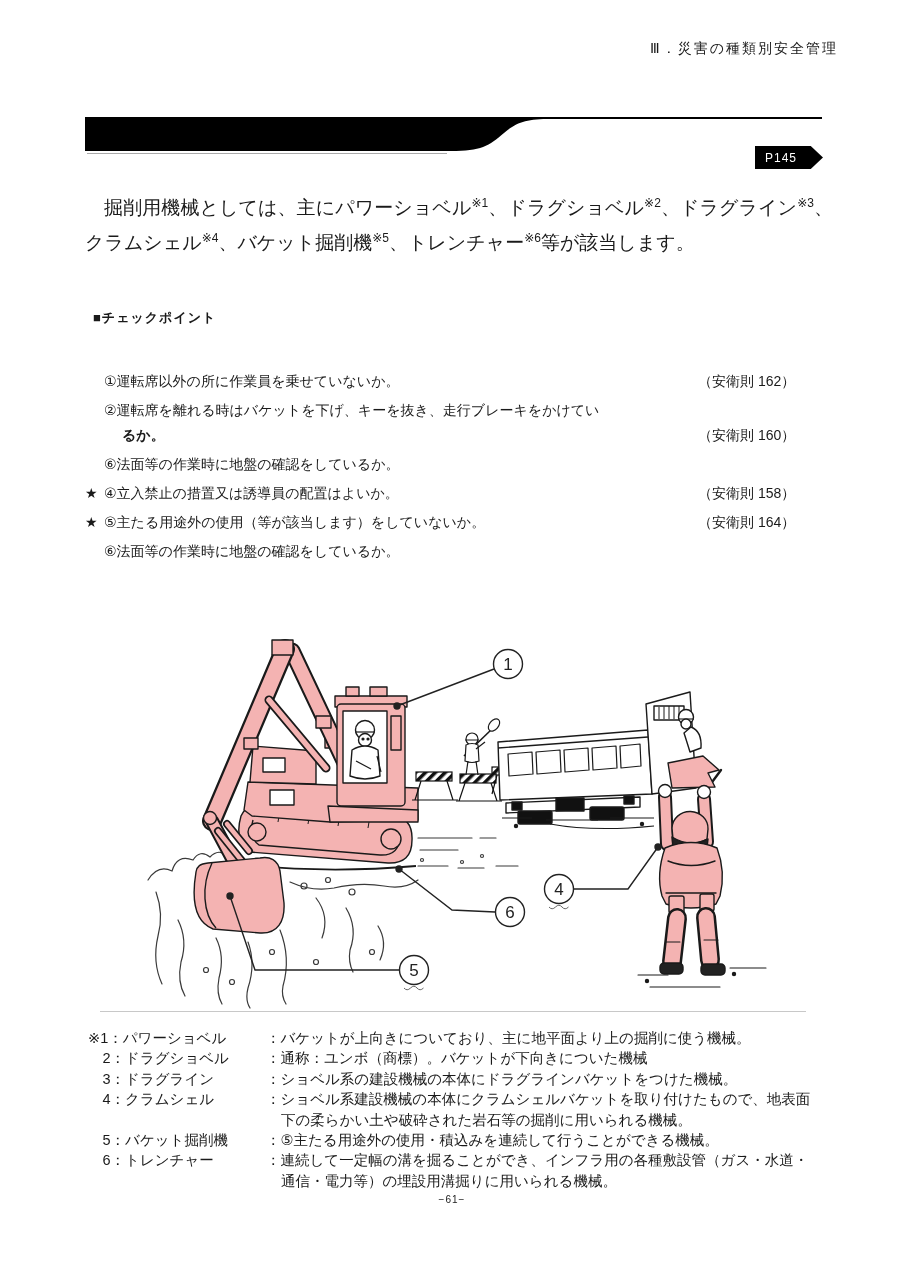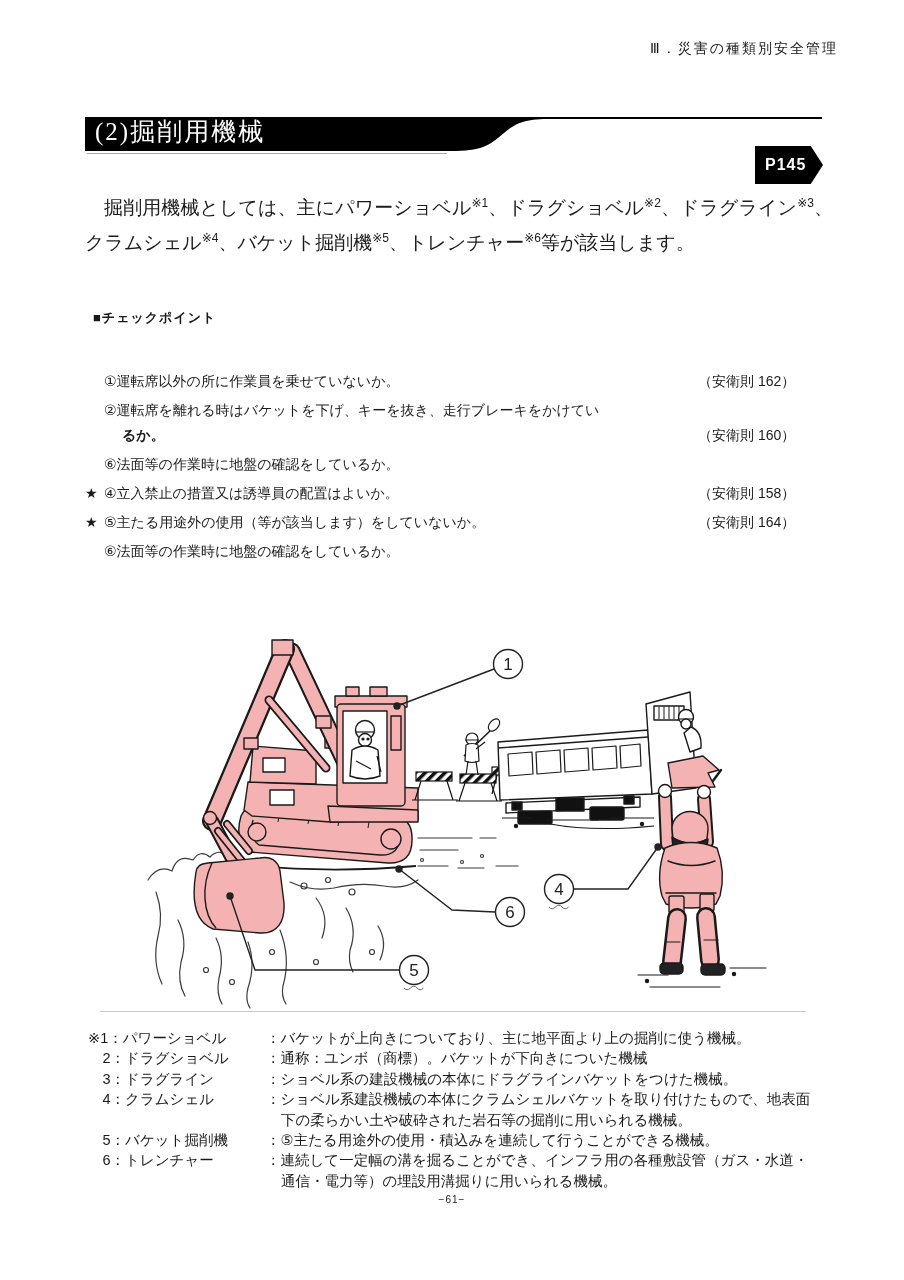--- a/index.html
+++ b/index.html
@@ -3,23 +3,23 @@
 <meta charset="utf-8">
 <style>
   html,body{margin:0;padding:0;background:#9a9a9a;}
   .page{position:relative;width:904px;height:1280px;background:#ffffff;margin:0 auto;
         font-family:"Liberation Sans","DejaVu Sans",sans-serif;color:#1a1a1a;overflow:hidden;}
   .header-section{position:absolute;top:40px;right:66px;font-size:14px;letter-spacing:2px;}
   .banner{position:absolute;left:85px;top:112px;width:740px;height:46px;}
   .banner svg{display:block;}
   .banner-title{position:absolute;left:10px;top:3px;color:#ffffff;
         font-family:"Liberation Serif","DejaVu Serif",serif;font-size:25px;letter-spacing:2px;}
-  .p145{position:absolute;left:755px;top:146px;width:68px;height:38px;background:#000;
+  .p145{position:absolute;left:755px;top:146px;width:68px;height:23px;background:#000;
         color:#fff;clip-path:polygon(0 0,82% 0,100% 50%,82% 100%,0 100%);
-        font-size:16px;font-weight:bold;letter-spacing:1px;
+        font-size:12px;font-weight:normal;letter-spacing:1px;
         display:flex;align-items:center;padding-left:10px;box-sizing:border-box;}
   .intro{position:absolute;left:85px;top:169px;width:748px;font-size:19px;line-height:30px;
         text-align:justify;}
   .intro sup{font-size:12px;}
   .checkpoint-heading{position:absolute;left:93px;top:309px;font-size:13px;font-weight:bold;letter-spacing:1px;}
   .checklist{position:absolute;left:85px;top:369px;width:737px;font-size:14px;line-height:24.5px;}
   .check-item{display:flex;margin-bottom:4.5px;}
   .check-star{flex:0 0 19px;}
   .check-body{flex:1;}
   .check-line{display:flex;}
@@ -38,21 +38,20 @@
 
 <div class="page">
 
   <div class="header-section">Ⅲ．災害の種類別安全管理</div>
 
   <div class="banner">
     <svg width="740" height="46" viewBox="0 0 740 46">
       <path d="M0,5 L0,39 L366,39 C396,39 404,34 419,21 C432,10 441,7 466,7 L737,7 L737,5 Z" fill="#000"></path>
       <path d="M2,41.5 H362" stroke="#aaaaaa" stroke-width="1.2" fill="none"></path>
     </svg>
-    <span class="banner-title">(2)掘削用機械</span>
   </div>
 
   <div class="p145">P145</div>
 
   <p class="intro">　掘削用機械としては、主にパワーショベル<sup>※1</sup>、ドラグショベル<sup>※2</sup>、ドラグライン<sup>※3</sup>、クラムシェル<sup>※4</sup>、バケット掘削機<sup>※5</sup>、トレンチャー<sup>※6</sup>等が該当します。</p>
 
   <div class="checkpoint-heading">■チェックポイント</div>
 
   <div class="checklist">
       <div class="check-item">

